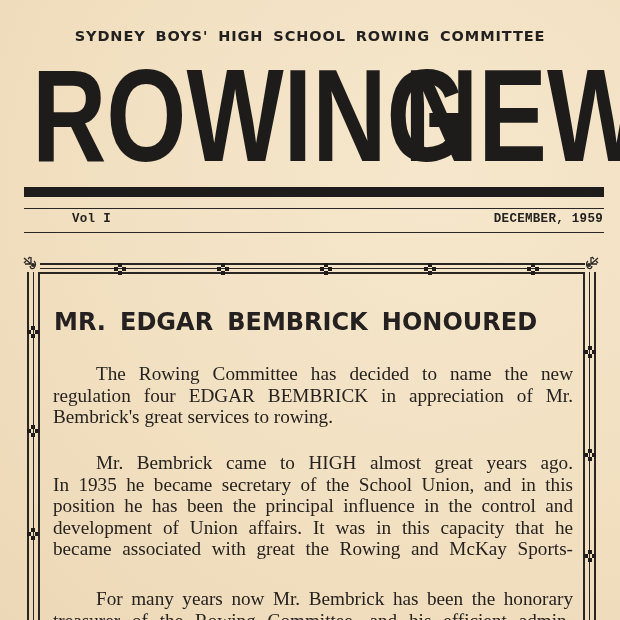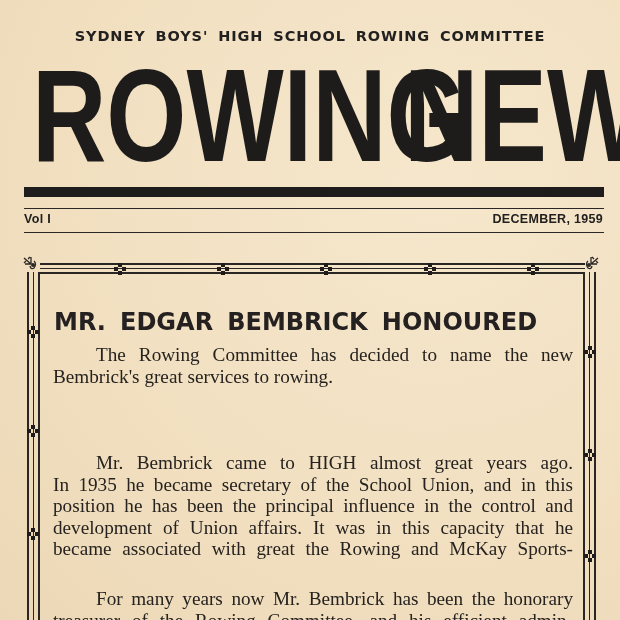--- a/index.html
+++ b/index.html
@@ -20,22 +20,22 @@
   .mast-word {
     position:absolute; top:0; height:115px;
     font-family:"Liberation Sans Narrow","Liberation Sans", sans-serif;
     font-weight:bold; font-size:132px; line-height:115px; color:#1e1c1b;
     transform-origin:left top; white-space:nowrap;
   }
   .thick-rule { position:absolute; left:24px; top:187px; width:580px; height:10px; background:#1f1d1c; }
   .thin-rule-1 { position:absolute; left:24px; top:208px; width:580px; height:1px; background:#2a2726; }
   .thin-rule-2 { position:absolute; left:24px; top:232px; width:580px; height:1px; background:#2a2726; }
   .vol, .date {
-    position:absolute; top:212px; font-family:Liberation Sans, sans-serif; font-weight:bold;
-    font-size:12.5px; color:#232120; letter-spacing:0.3px;
+    position:absolute; top:212px; font-family:Liberation Mono, monospace; font-weight:bold;
+    font-size:12.5px; color:#232120; letter-spacing:0.3px;margin-left:48px;
   }
   .vol { left:24px; }
   .date { right:17px; }
 
   
   .frame-top { position:absolute; left:40px; top:263px; width:545px; height:11px; }
   .frame-top::before, .frame-top::after, .frame-top .mid {
     content:""; position:absolute; left:0; right:0; height:1.5px; background:#2a2624;
   }
   .frame-top::before { top:0; }
@@ -56,21 +56,21 @@
     position:absolute; left:54px; top:307px; width:520px;
     font-family:"DejaVu Sans", sans-serif; font-weight:bold;
     font-size:25px; color:#242120; word-spacing:6px; white-space:nowrap;
     transform:scaleX(0.96); transform-origin:left top;
   }
   .body-text {
     position:absolute; left:53px; width:520px;
     font-family:"Liberation Serif", serif; font-size:19.2px; line-height:21.6px;
     color:#25221f; text-align:justify;
   }
-  .p1 { top:344px; }
+  .p1 { top:363px; }
   .p2 { top:452px; }
   .p3 { top:588px; }
   .indent { padding-left:43px; }
 </style>
 </head>
 <body>
 
 <div class="committee">SYDNEY BOYS' HIGH SCHOOL ROWING COMMITTEE</div>
 
 <div class="mast-inner">
@@ -174,20 +174,21 @@
     <i style="left:4px;top:0"></i>
     <i style="left:0;top:4px"></i>
     <i style="left:8px;top:4px"></i>
     <i style="left:4px;top:8px"></i>
   </div>
 
 <div class="headline">MR. EDGAR BEMBRICK HONOURED</div>
 
 <div class="body-text p1">
   <span class="ln indent" style="display:block;text-align-last:justify;text-align:justify;">The Rowing Committee has decided to name the new</span>
+  <span class="ln" style="display:block;text-align-last:justify;text-align:justify;">regulation four EDGAR BEMBRICK in appreciation of Mr.</span>
   <span class="ln" style="display:block;">Bembrick's great services to rowing.</span>
 </div>
 
 <div class="body-text p2">
   <span style="display:block;text-align-last:justify;text-align:justify;padding-left:43px;">Mr. Bembrick came to HIGH almost great years ago.</span>
   <span style="display:block;text-align-last:justify;text-align:justify;">In 1935 he became secretary of the School Union, and in this</span>
   <span style="display:block;text-align-last:justify;text-align:justify;">position he has been the principal influence in the control and</span>
   <span style="display:block;text-align-last:justify;text-align:justify;">development of Union affairs. It was in this capacity that he</span>
   <span style="display:block;text-align-last:justify;text-align:justify;">became associated with great the Rowing and McKay Sports-</span>
 </div>

